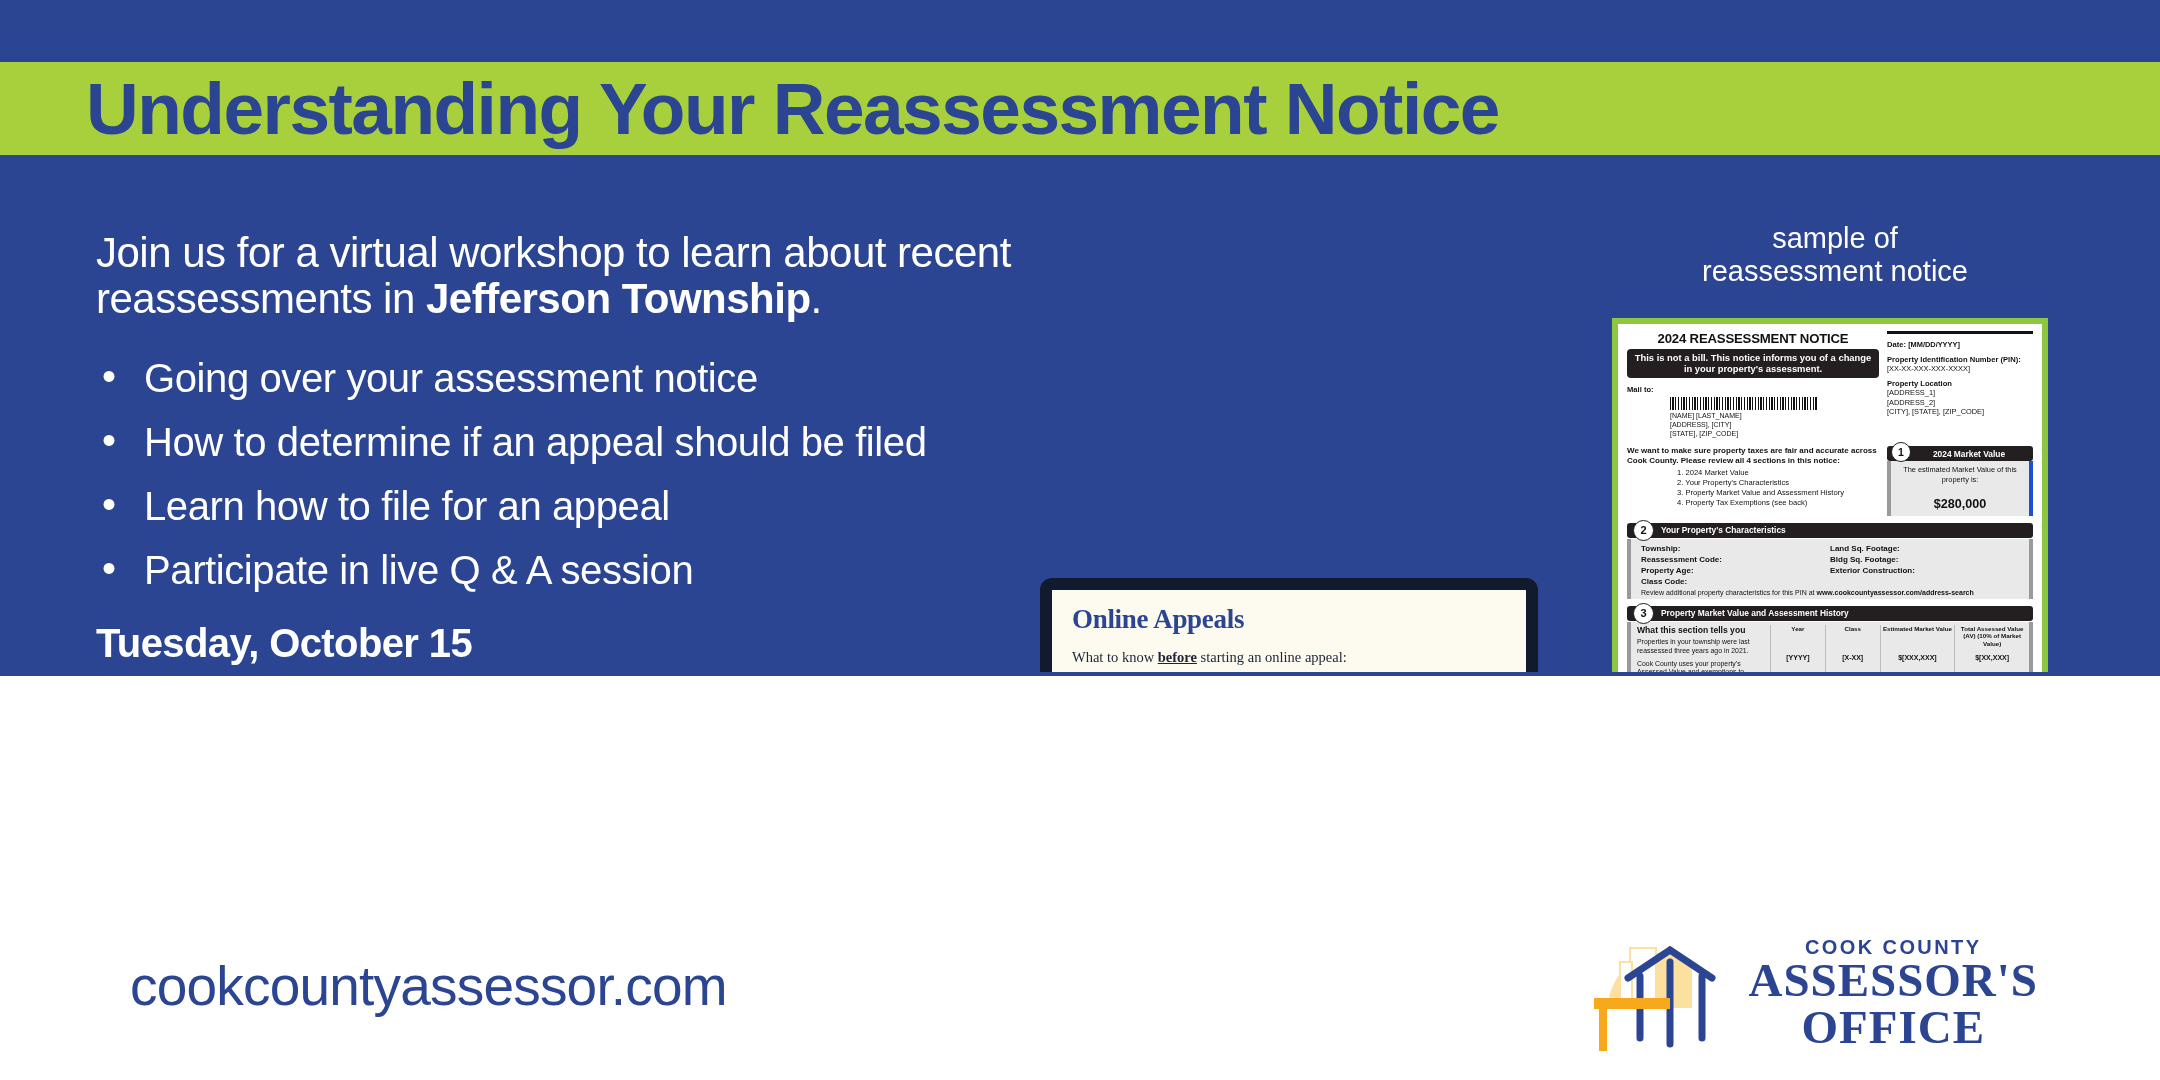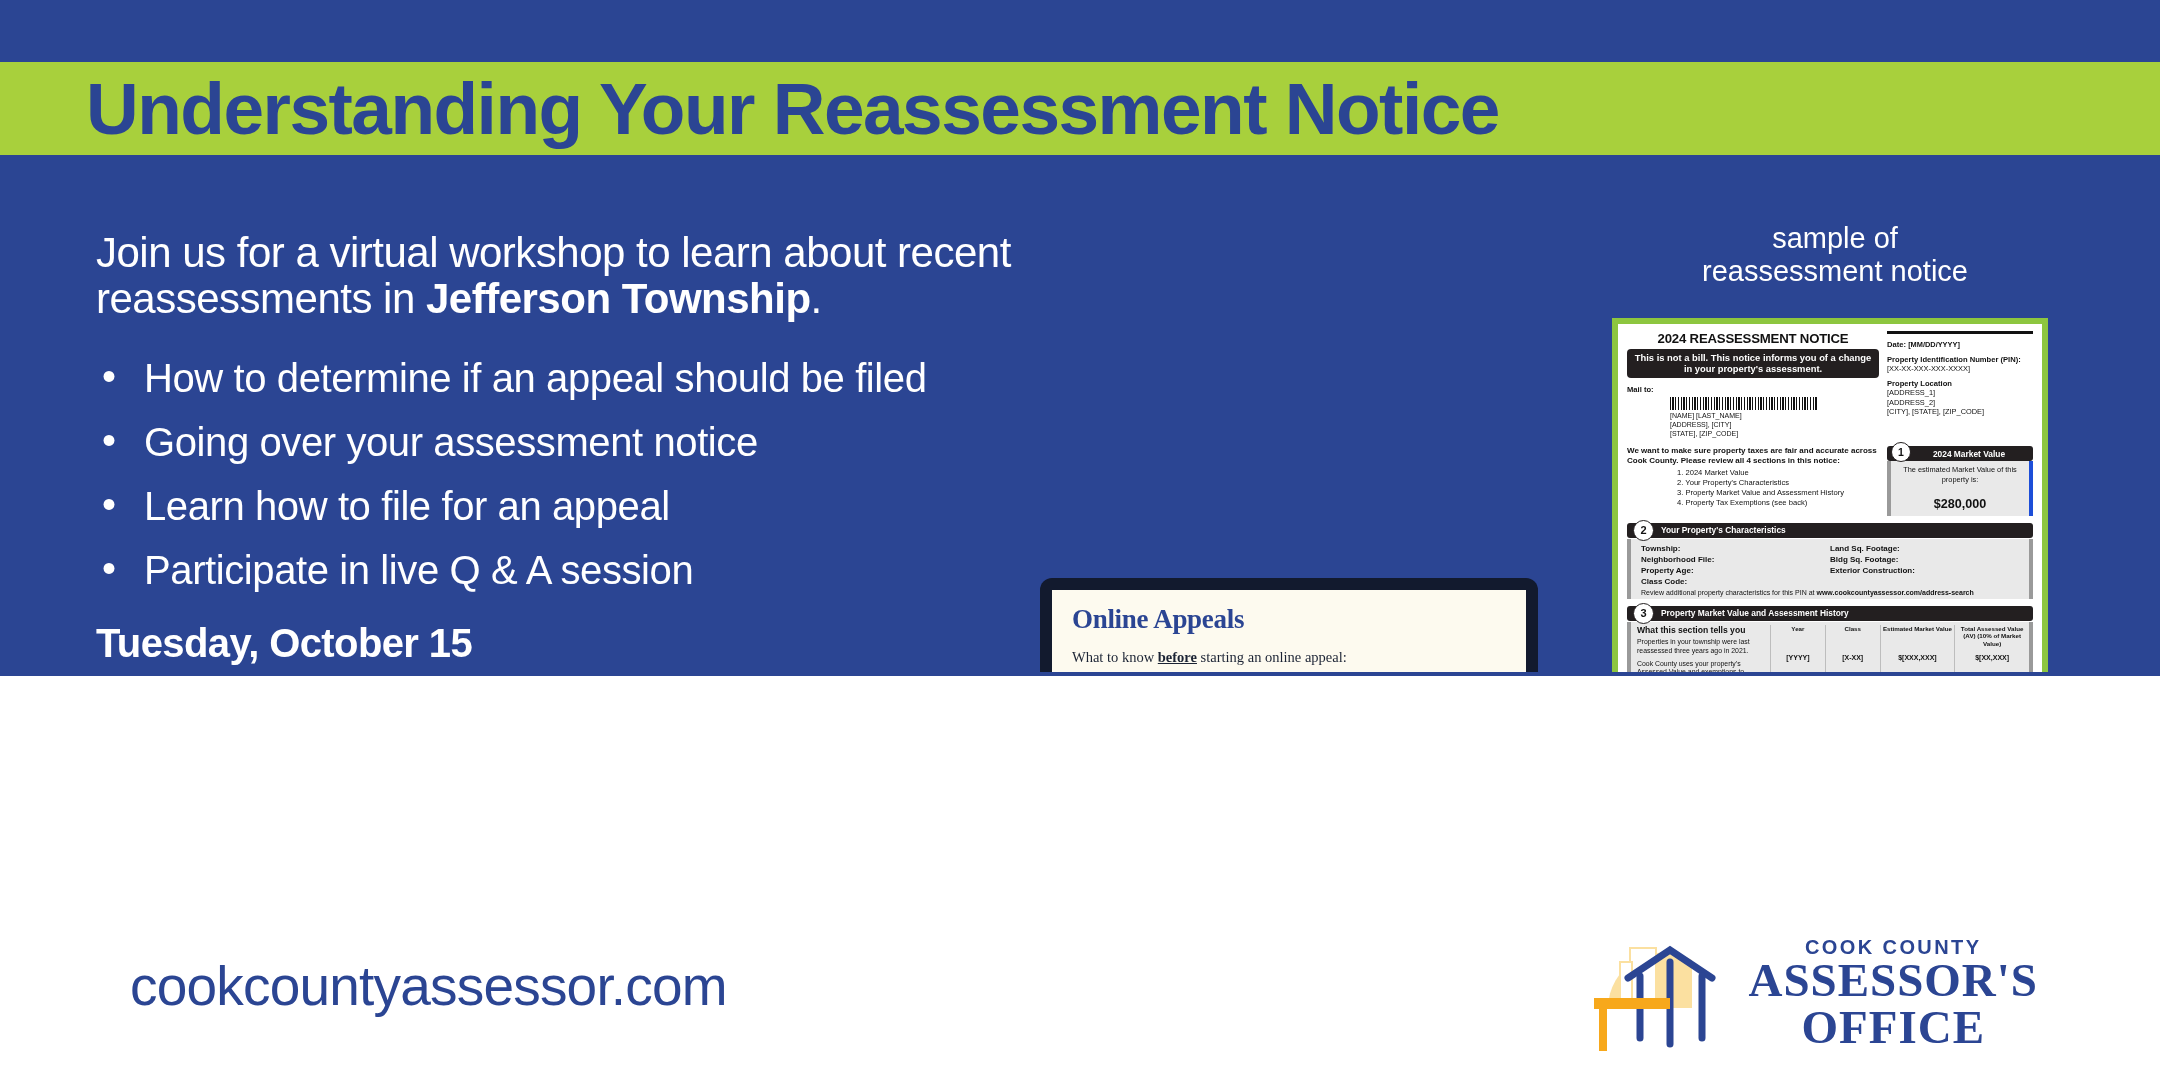--- a/index.html
+++ b/index.html
@@ -432,22 +432,22 @@
     <div class="title-text">Understanding Your Reassessment Notice</div>
   </div>
 
   <div class="left-col">
 
     <div class="intro">
       <span>Join us for a virtual workshop to learn about recent reassessments in </span><b>Jefferson Township</b><span>.</span>
     </div>
 
     <ul class="bullets">
+      <li>Going over your assessment notice</li>
       <li>How to determine if an appeal should be filed</li>
-      <li>Going over your assessment notice</li>
       <li>Learn how to file for an appeal</li>
       <li>Participate in live Q &amp; A session</li>
     </ul>
 
     <div class="datetime">
       <div>Tuesday, October 15</div>
       <div>12:00 p.m. - 1:00 p.m.</div>
     </div>
 
     <div class="live-row">
@@ -521,21 +521,21 @@
       </div>
 
       <div class="sec-badge">
         <span class="sec-num">2</span>
         <span>Your Property's Characteristics</span>
       </div>
       <div class="ch-panel">
         <div class="ch-grid">
           <div>
             <div class="ch-item">Township:</div>
-            <div class="ch-item">Neighborhood File:</div>
+            <div class="ch-item">Reassessment Code:</div>
             <div class="ch-item">Property Age:</div>
             <div class="ch-item">Class Code:</div>
           </div>
           <div>
             <div class="ch-item">Land Sq. Footage:</div>
             <div class="ch-item">Bldg Sq. Footage:</div>
             <div class="ch-item">Exterior Construction:</div>
           </div>
         </div>
         <div class="ch-foot">

